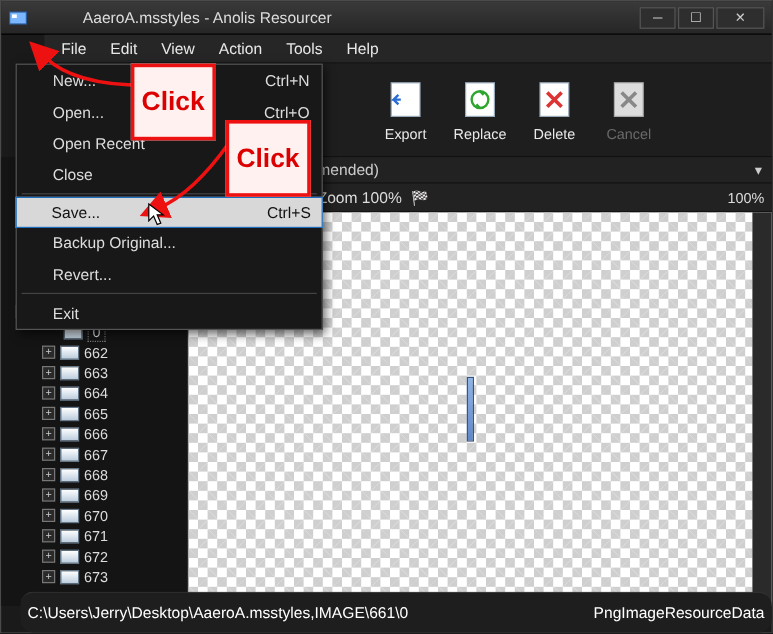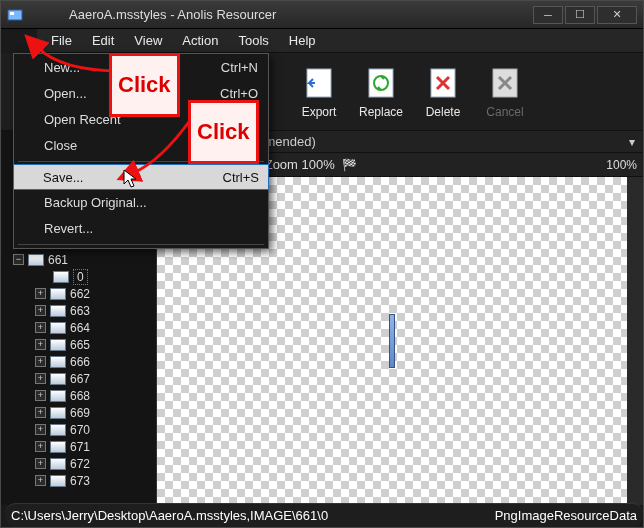--- a/index.html
+++ b/index.html
@@ -9,21 +9,21 @@
   .titlebar { height: 28px; background: linear-gradient(#3a3a3a,#262626); display: flex; align-items: center; padding: 0 6px; color: #ddd; border-bottom: 1px solid #000; }
   .titlebar .icon { width: 16px; height: 16px; margin-right: 6px; display:flex; align-items:center; justify-content:center;}
   .titlebar .title { flex: 1; font-size: 13px; margin-left: 40px; }
   .winbtns { display: flex; gap: 2px; }
   .winbtn { width: 30px; height: 18px; background: #2e2e2e; border: 1px solid #555; display:flex; align-items:center; justify-content:center; color:#ccc; font-size:11px;}
   .winbtn.close { width: 40px; }
   
   .menubar { height: 24px; background: #262626; display: flex; align-items: center; padding: 0 4px; color: #e8e8e8; border-bottom: 1px solid #111; margin-left: 36px; }
   .menuitem { padding: 3px 10px; cursor: default; }
   
-  .toolbar { height: 78px; background: #1e1e1e; display: flex; align-items: center; padding: 4px 6px; gap: 2px; border-bottom: 1px solid #111; }
+  .toolbar { height: 78px; background: #1e1e1e; display: flex; align-items: center; padding: 4px 6px; gap: 2px; border-bottom: 1px solid #111; margin-left: 19px; }
   .tbtn { width: 60px; height: 70px; display:flex; flex-direction:column; align-items:center; justify-content:center; color:#e8e8e8; gap:4px; }
   .tbtn.disabled { color:#6a6a6a; }
   .tbtn .ticon { width: 36px; height: 36px; display:flex; align-items:center; justify-content:center; }
   .tbtn .tlabel { font-size: 12px; }
   
   .content { position: absolute; top: 130px; bottom: 22px; left: 0; right: 0; display: flex; }
   
   .sidebar { width: 156px; background: #141414; border-right: 1px solid #333; overflow: hidden; color:#ddd; padding-top: 120px; }
   .tree { padding-left: 34px; }
   .treerow { display:flex; align-items:center; height: 17px; gap:4px; }
@@ -45,21 +45,21 @@
       linear-gradient(-45deg,#cfcfcf 25%,transparent 25%),
       linear-gradient(45deg,transparent 75%,#cfcfcf 75%),
       linear-gradient(-45deg,transparent 75%,#cfcfcf 75%);
     background-size: 16px 16px;
     background-position: 0 0, 0 8px, 8px -8px, -8px 0;
     display:flex; align-items:center; justify-content:center;
     border-right: 16px solid #2a2a2a;
   }
   .canvas .sample { width: 6px; height: 54px; background: linear-gradient(#8fb4e8,#5f88c8); border:1px solid #39547e; }
   
-  .statusbar { position:absolute; left:4px; right:0; bottom:0; height:24px; background:#1e1e1e; color:#ffffff; display:flex; align-items:center; padding:0 6px; border-top:1px solid #333; font-size:12px; white-space:nowrap; overflow:hidden;border-radius:11px;}
+  .statusbar { position:absolute; left:16px; right:0; bottom:0; height:34px; background:#1e1e1e; color:#ffffff; display:flex; align-items:center; padding:0 6px; border-top:1px solid #333; font-size:12px; white-space:nowrap; overflow:hidden;border-radius:11px;}
   .statusbar .fill { flex:1; }
   
   .dropdown { position:absolute; left:12px; top:52px; width:256px; background:#181818; border:1px solid #555; box-shadow: 3px 3px 8px rgba(0,0,0,.6); z-index:50; }
   .dropdown .drow { display:flex; align-items:center; height:26px; color:#ddd; padding: 0 10px 0 30px; position:relative;}
   .dropdown .drow.selected { background:#d8d8d8; color:#111; border:1px solid #1e6fbf; margin:-1px; padding: 0 9px 0 29px;}
   .dropdown .drow .shortcut { margin-left:auto; color:inherit; }
   .dropdown .sep { height:1px; background:#444; margin: 3px 4px; }
   
   .annot { position:absolute; border:3px solid #e11; background: #fff1ef; color:#d00; font-weight:bold; font-size:22px; padding: 16px 6px; line-height:26px; z-index:100; font-family: Arial, sans-serif;}
   .arrow { position:absolute; z-index:95; pointer-events:none; }
@@ -256,20 +256,23 @@
         <span>Save...</span>
         <span class="shortcut">Ctrl+S</span>
       </div>
     <div class="drow">
         <span>Backup Original...</span>
       </div>
     <div class="drow">
         <span>Revert...</span>
       </div>
     <div class="sep"></div>
+    <div class="drow">
+        <span>Exit</span>
+      </div>
   </div>
 
   <div class="annot" style="left:108px; top:52px;">Click</div>
   <div class="annot" style="left:187px; top:99px;">Click</div>
 
   <svg class="arrow" style="left:20px; top:30px;" width="200" height="160">
     <defs>
         <marker id="ah" markerWidth="8" markerHeight="8" refX="2" refY="4" orient="auto">
           <path d="M0,0 L8,4 L0,8 z" fill="#e11"></path>
         </marker>

